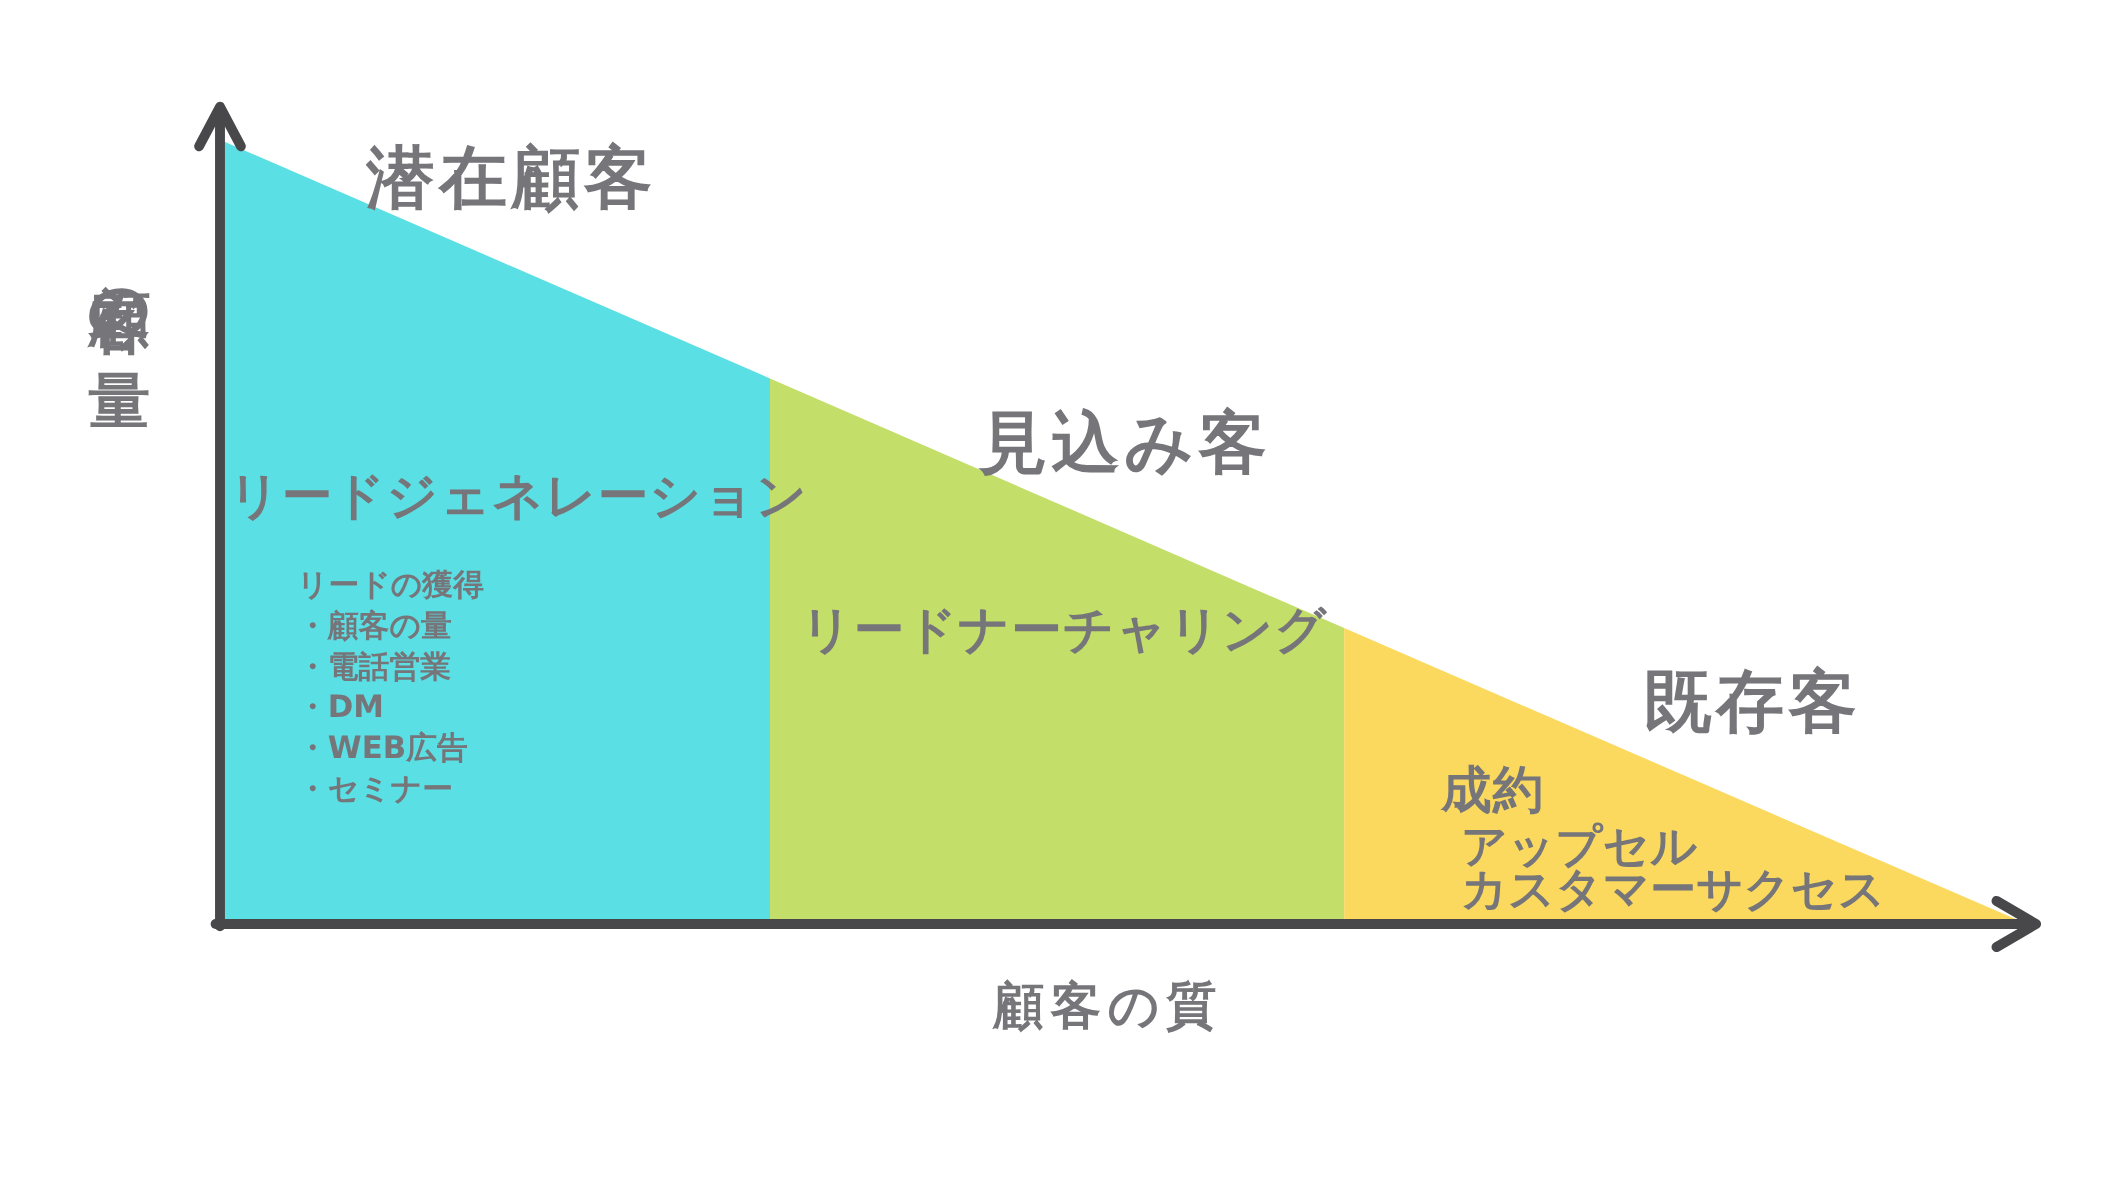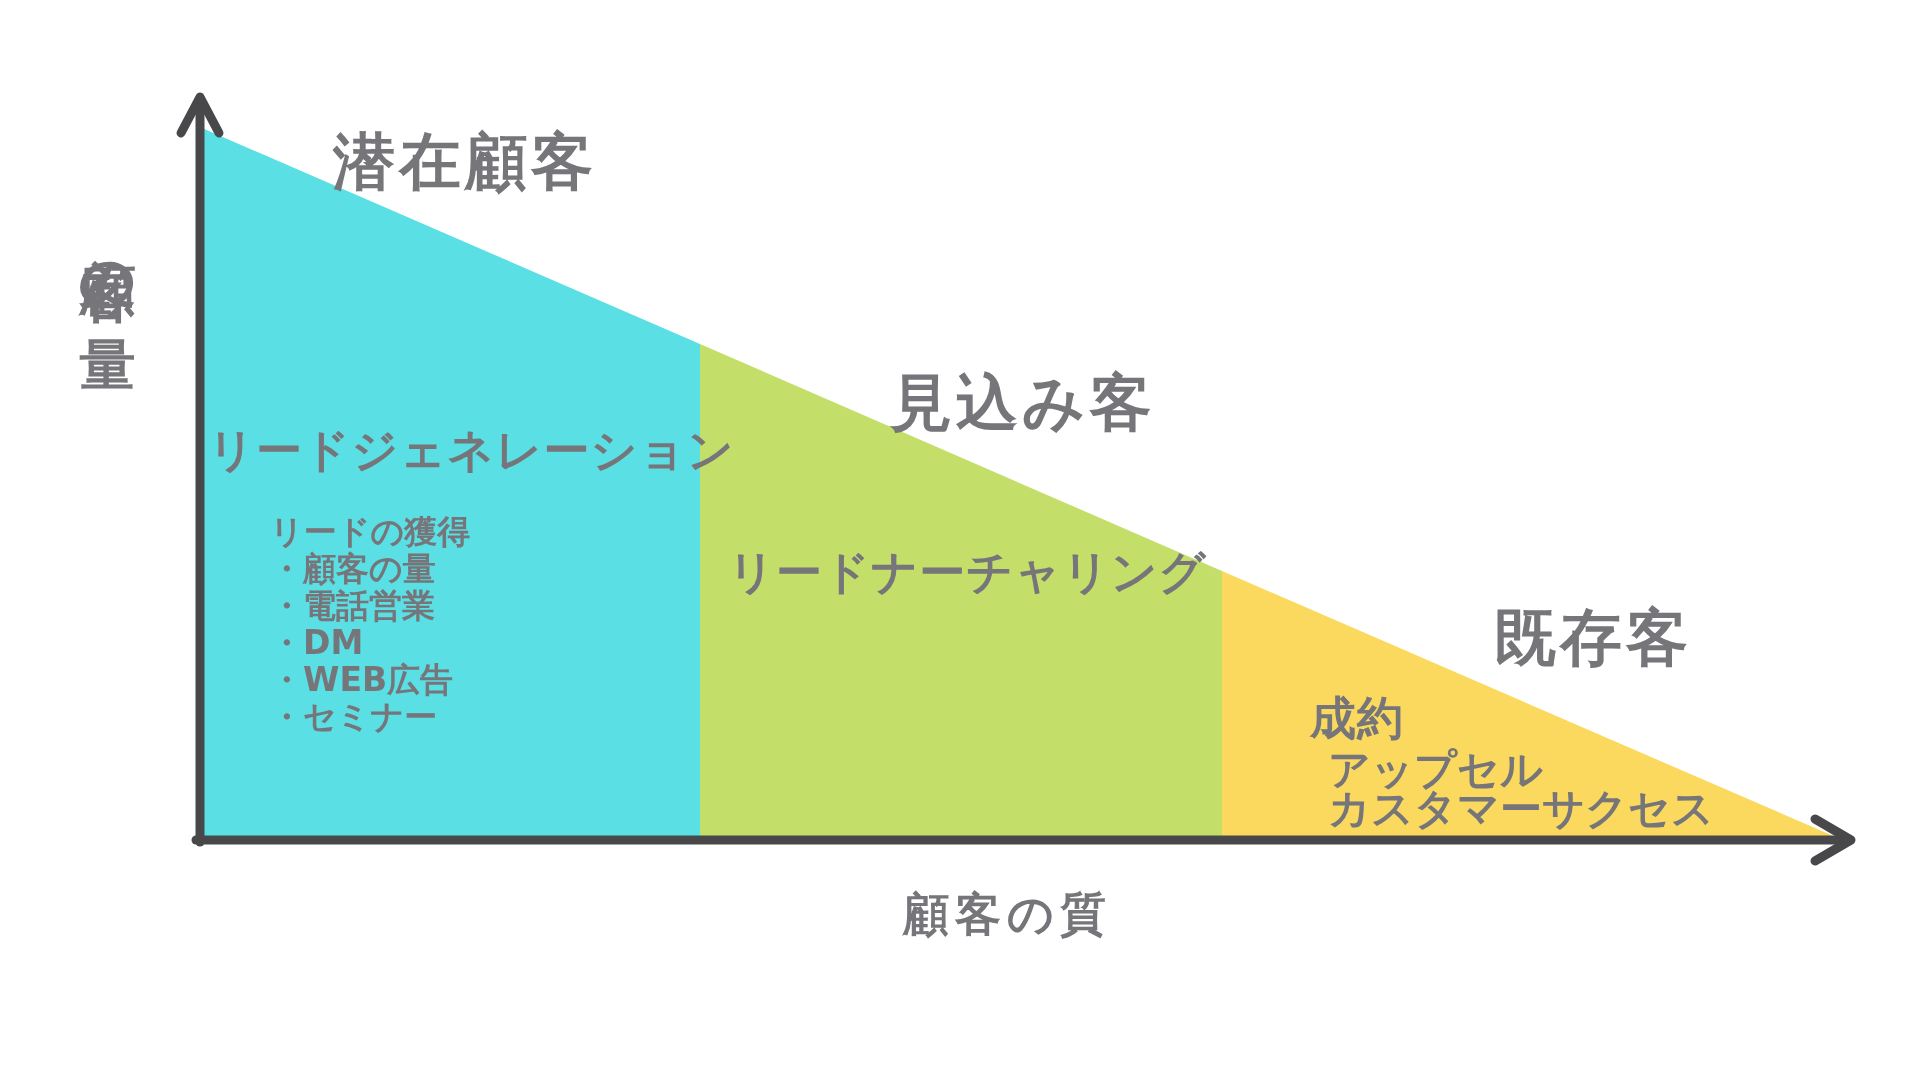--- a/index.html
+++ b/index.html
@@ -54,21 +54,21 @@
     letter-spacing: 1px;
     text-align: right;
   }
   .heading-cyan   { left: 208px;  top: 420px; }
   .heading-green  { left: 728px;  top: 542px; }
   .heading-yellow { left: 1310px; top: 688px; font-family: Liberation Serif, serif; }
   .detail-block {
     position: absolute;
     color: #76767A;
     font-weight: 700;
-    font-size: 33px;
+    font-size: 28px;
     line-height: 37px;
     white-space: nowrap;
   }
   .details-cyan   { left: 270px;  top: 513px; }
   .details-green  { left: 782px;  top: 612px; }
   .details-yellow { left: 1328px; top: 750px; font-size: 42px; line-height: 39px; }
   .detail-line { display: block; }
 </style>
 </head>
 <body>

